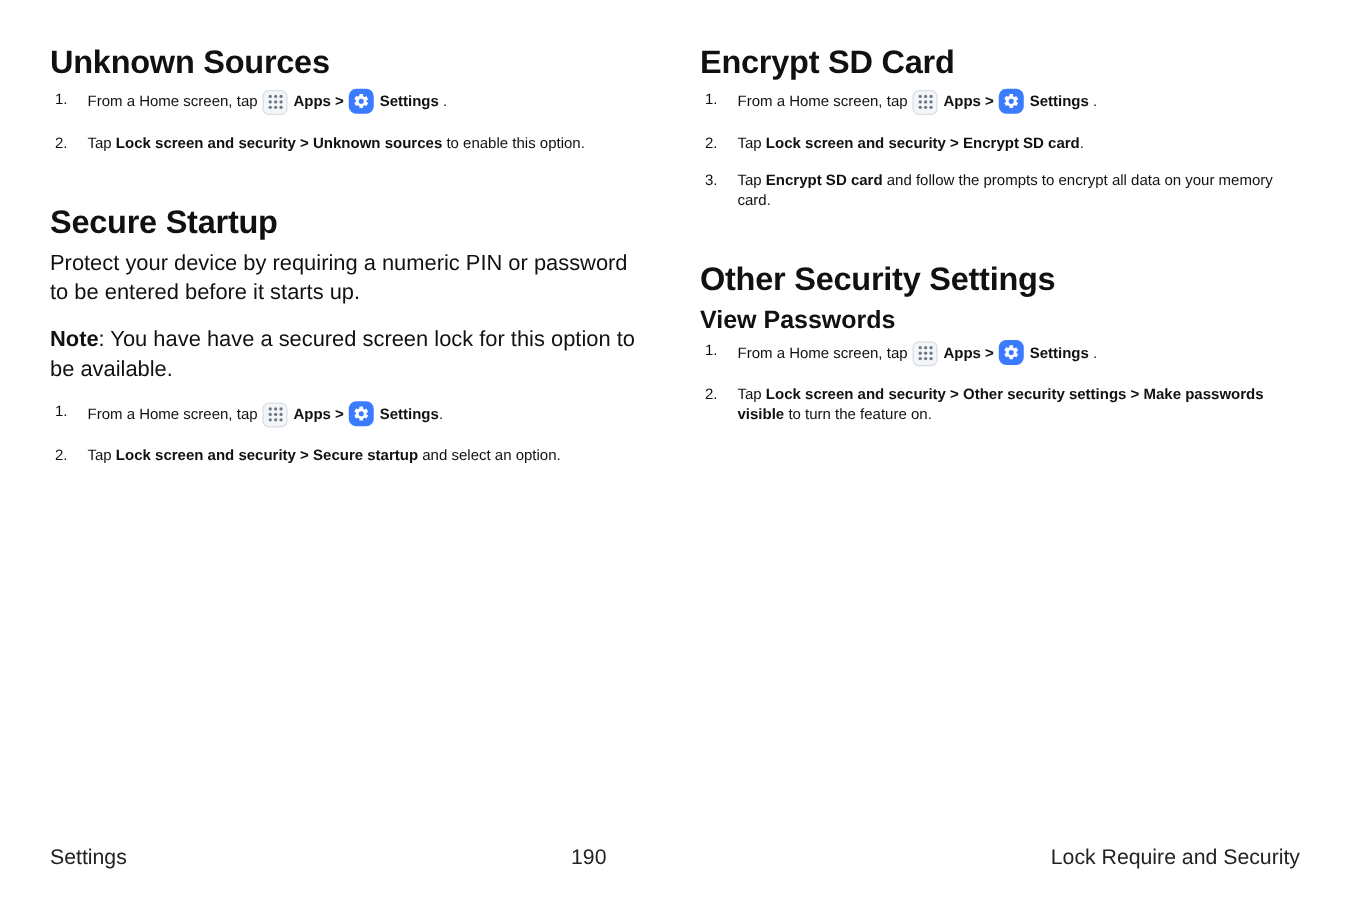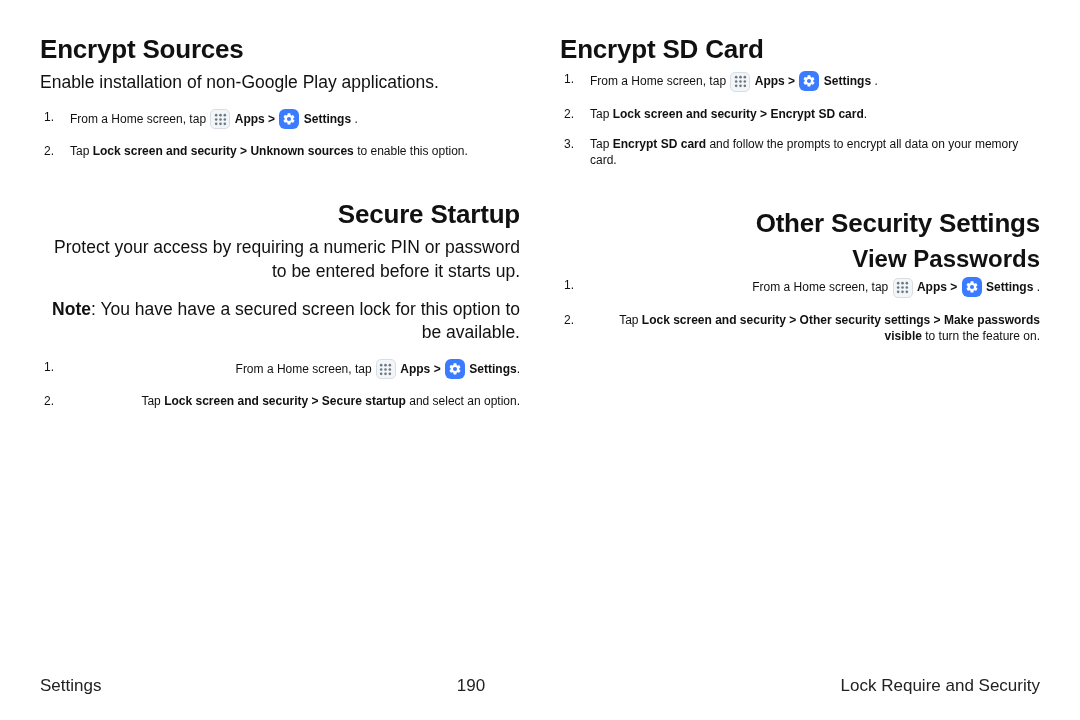--- a/index.html
+++ b/index.html
@@ -22,23 +22,23 @@
     flex-direction: column;
   }
   h2.section-heading {
     font-size: 26px;
     font-weight: 700;
     letter-spacing: -0.2px;
     margin-bottom: 6px;
     margin-top: 0;
   }
   .section { margin-bottom: 26px; }
-  .section:last-child { margin-bottom: 0; text-align: right; }
+  .section:last-child { margin-bottom: 0; }
   h3.subheading {
-    font-size: 24px;
+    font-size: 20px;
     font-weight: 700;
     margin-top: 6px;
     margin-bottom: 4px;
   }
   p.bodytext {
     font-size: 17.5px;
     line-height: 1.35;
     margin-bottom: 14px;
   }
   ol.steps {
@@ -91,22 +91,21 @@
     color: #222;
   }
 </style>
 </head>
 <body>
 
 <div class="columns">
   <div class="col">
 
     <div class="section">
-      <h2 class="section-heading">Encrypt Sources</h2>
-      <p class="bodytext">Enable installation of non-Google Play applications.</p>
+      <h2 class="section-heading">Unknown Sources</h2>
       <ol class="steps">
         <li>
           <span>From a Home screen, tap </span>
           <span class="icon apps-icon">
             <svg viewBox="0 0 12 12">
                 <g fill="#6e7680">
                   <circle cx="2" cy="2" r="1.2"></circle>
                   <circle cx="6" cy="2" r="1.2"></circle>
                   <circle cx="10" cy="2" r="1.2"></circle>
                   <circle cx="2" cy="6" r="1.2"></circle>
@@ -131,21 +130,21 @@
         <li>
           <span>Tap </span>
           <span class="bold">Lock screen and security &gt; Unknown sources</span>
           <span> to enable this option.</span>
         </li>
       </ol>
     </div>
 
     <div class="section">
       <h2 class="section-heading">Secure Startup</h2>
-      <p class="bodytext">Protect your access by requiring a numeric PIN or password to be entered before it starts up.</p>
+      <p class="bodytext">Protect your device by requiring a numeric PIN or password to be entered before it starts up.</p>
       <p class="bodytext">
         <span class="bold">Note</span><span>: You have have a secured screen lock for this option to be available.</span>
       </p>
       <ol class="steps">
         <li>
           <span>From a Home screen, tap </span>
           <span class="icon apps-icon">
             <svg viewBox="0 0 12 12">
                 <g fill="#6e7680">
                   <circle cx="2" cy="2" r="1.2"></circle>

